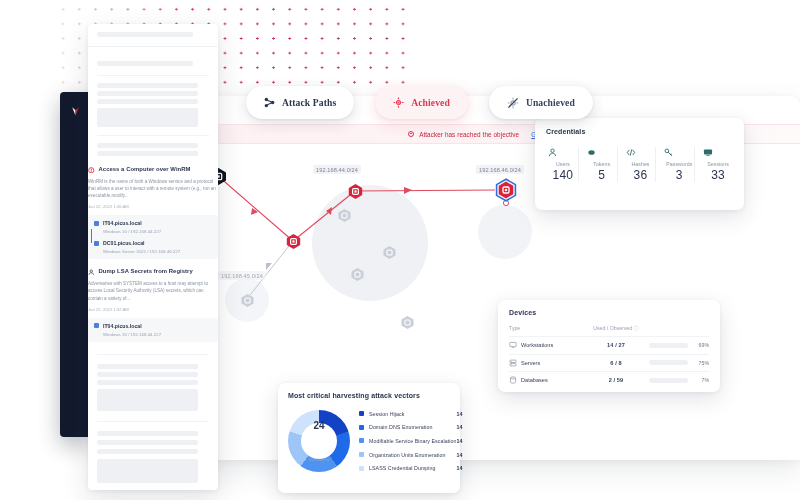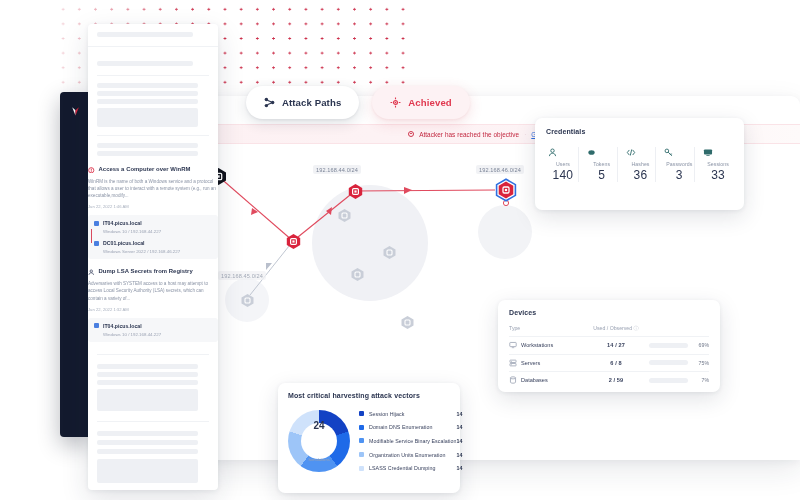--- a/index.html
+++ b/index.html
@@ -43,21 +43,21 @@
   .alert-dot {
     width: 6px; height: 6px; border: 1.2px solid #d0394f; border-radius: 50%;
     display: inline-block; position: relative;
   }
   .alert-dot::after {
     content: ""; position: absolute; left: 1.1px; top: 1.1px;
     width: 1.4px; height: 1.4px; background: #d0394f; border-radius: 50%;
   }
 
   
-  .tabs { position: absolute; left: 246px; top: 86px; display: flex; gap: 13px; z-index: 9; }
+  .tabs { position: absolute; left: 246px; top: 86px; display: flex; gap: 21px; z-index: 9; font-family: Liberation Serif, serif; }
   .pill {
     height: 33px; border-radius: 17px; background: #fff;
     display: flex; align-items: center; gap: 7px;
     padding: 0 18px;
     box-shadow: 0 4px 14px rgba(30,40,65,.14), 0 1px 3px rgba(30,40,65,.08);
     font-size: 9.6px; font-weight: bold; color: #2b3550; letter-spacing: .1px;
     white-space: nowrap;
   }
   .pill.achieved { background: #fdf2f4; color: #e0384f; box-shadow: 0 4px 14px rgba(200,60,80,.16), 0 1px 3px rgba(200,60,80,.08); }
   .pill.unachieved { color: #39425e; }
@@ -276,20 +276,30 @@
     </div>
     <div class="pill achieved">
       <span>
         <svg width="11" height="11" viewBox="0 0 12 12">
           <circle cx="6" cy="6" r="2.1" fill="none" stroke="#e0384f" stroke-width="1.3"></circle>
           <circle cx="6" cy="6" r="0.8" fill="#e0384f"></circle>
           <path d="M6 .6v1.8 M6 9.6v1.8 M.6 6h1.8 M9.6 6h1.8" stroke="#e0384f" stroke-width="1.2"></path>
         </svg>
       </span>
       <span>Achieved</span>
+    </div>
+    <div class="pill unachieved">
+      <span>
+        <svg width="12" height="12" viewBox="0 0 12 12">
+          <circle cx="6" cy="6" r="2.1" fill="none" stroke="#9aa2b3" stroke-width="1.2"></circle>
+          <path d="M6 .8v1.6 M6 9.6v1.6 M.8 6h1.6 M9.6 6h1.6" stroke="#9aa2b3" stroke-width="1.1"></path>
+          <path d="M1.4 10.6 L10.6 1.4" stroke="#39425e" stroke-width="1.3"></path>
+        </svg>
+      </span>
+      <span>Unachieved</span>
     </div>
   </div>
 
   <div class="card" id="credentials-card">
     <div class="card-title">Credentials</div>
     <div class="cred-row">
       <div class="cred-item">
         <div class="cred-ico">
           <svg width="9" height="9" viewBox="0 0 10 10">
               <circle cx="5" cy="3" r="1.9" fill="none" stroke="#2f6b6b" stroke-width="1"></circle>

